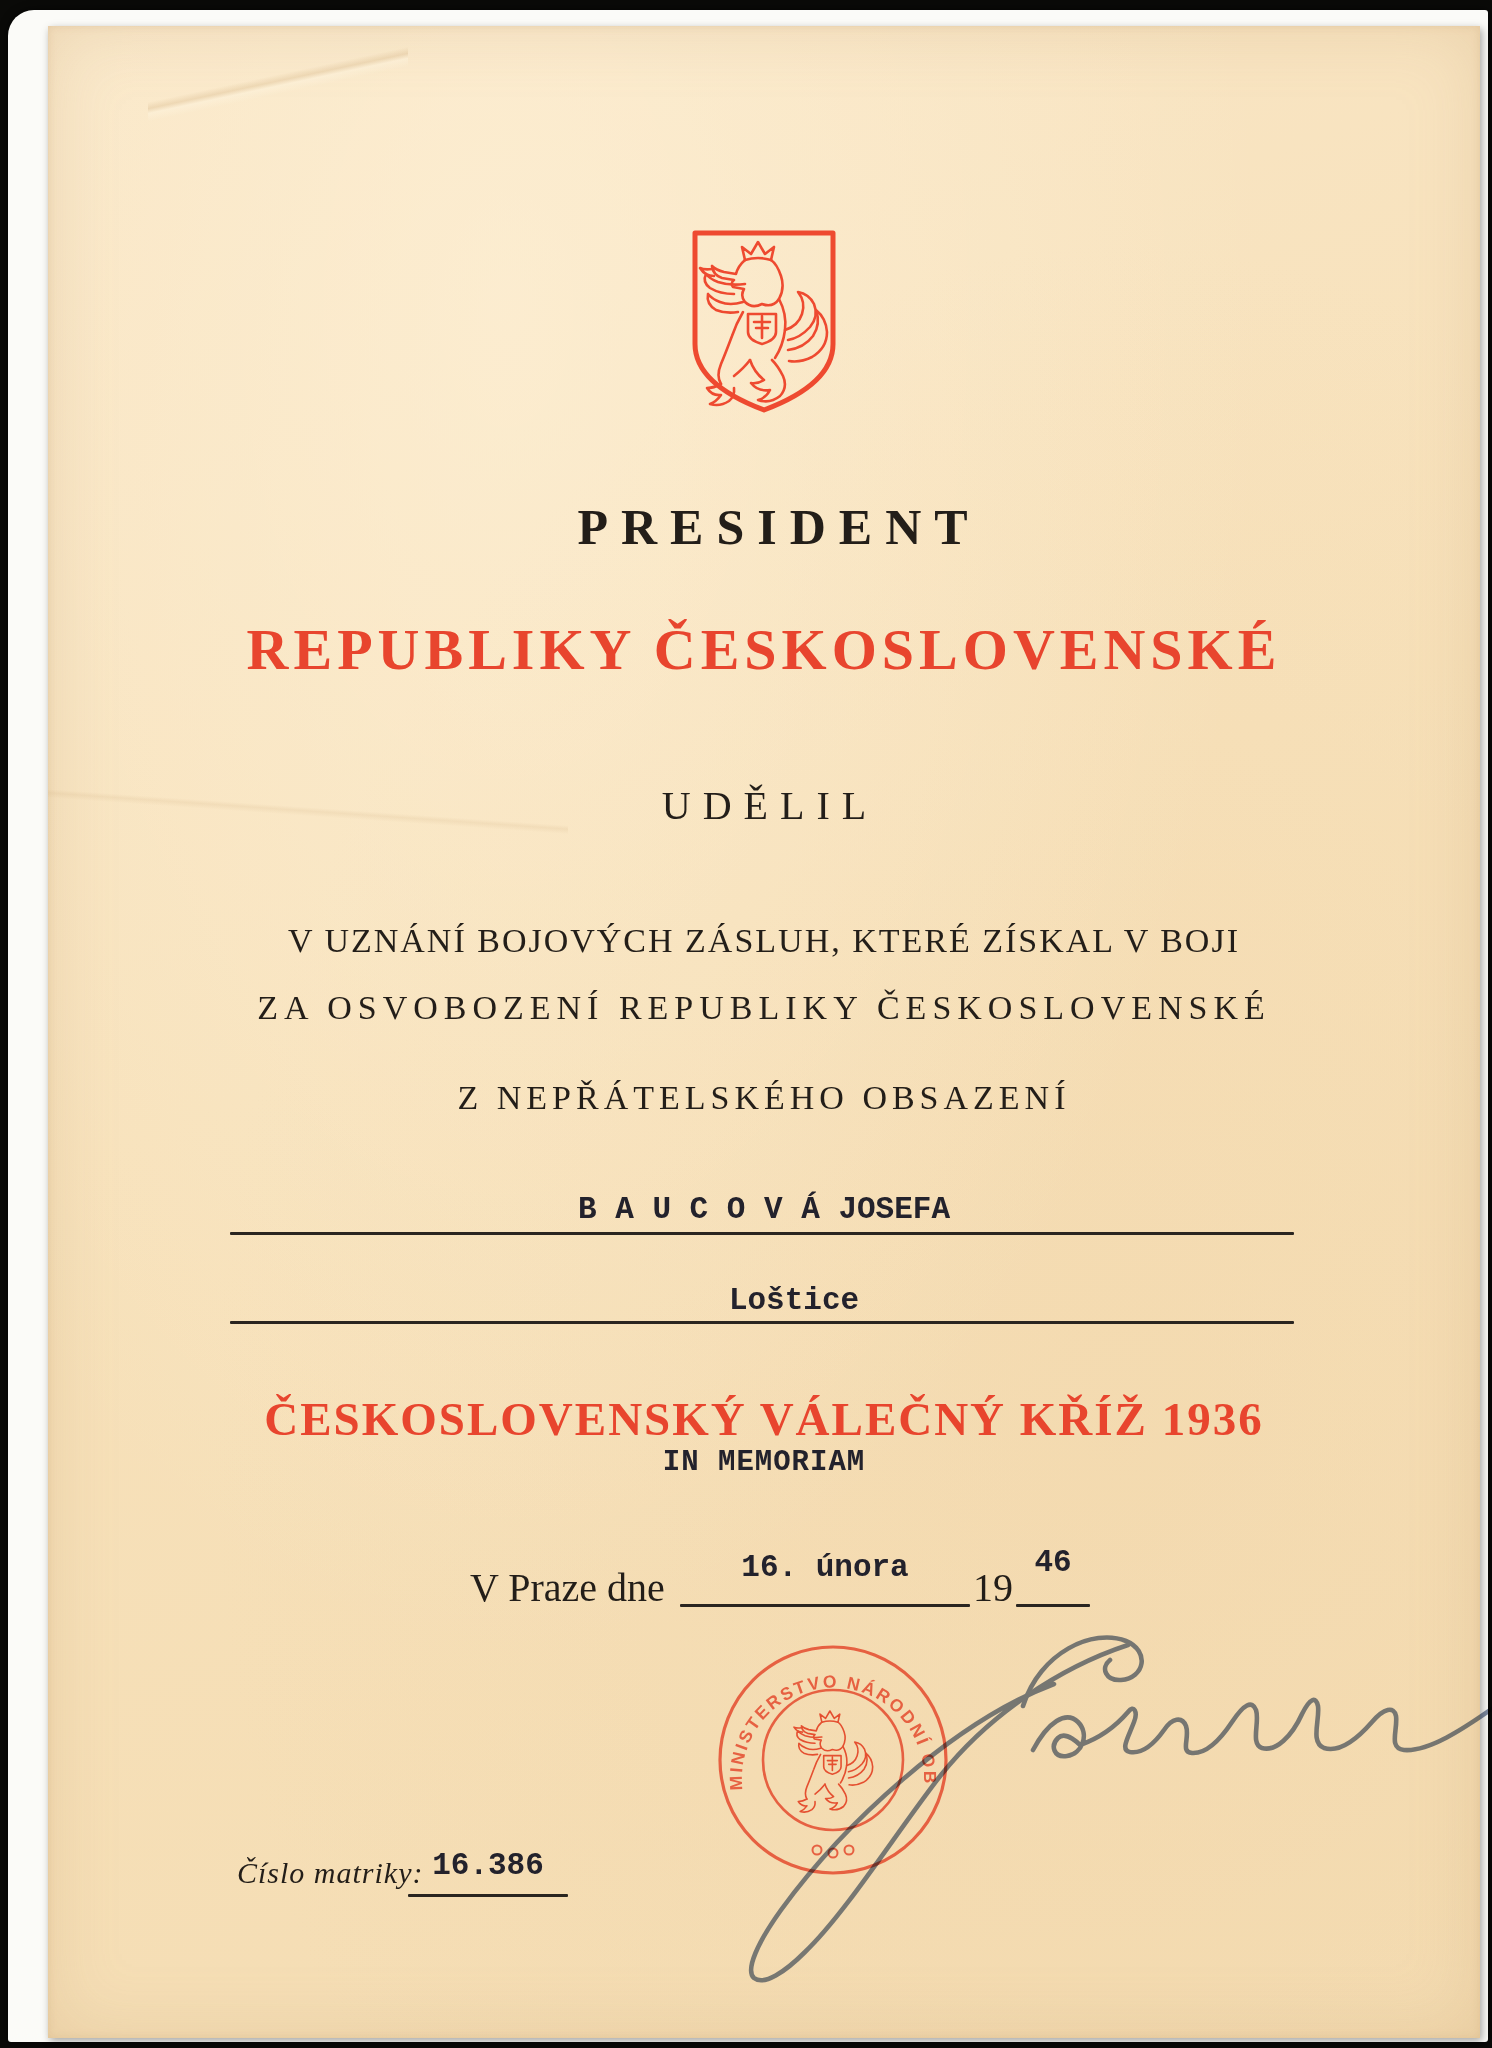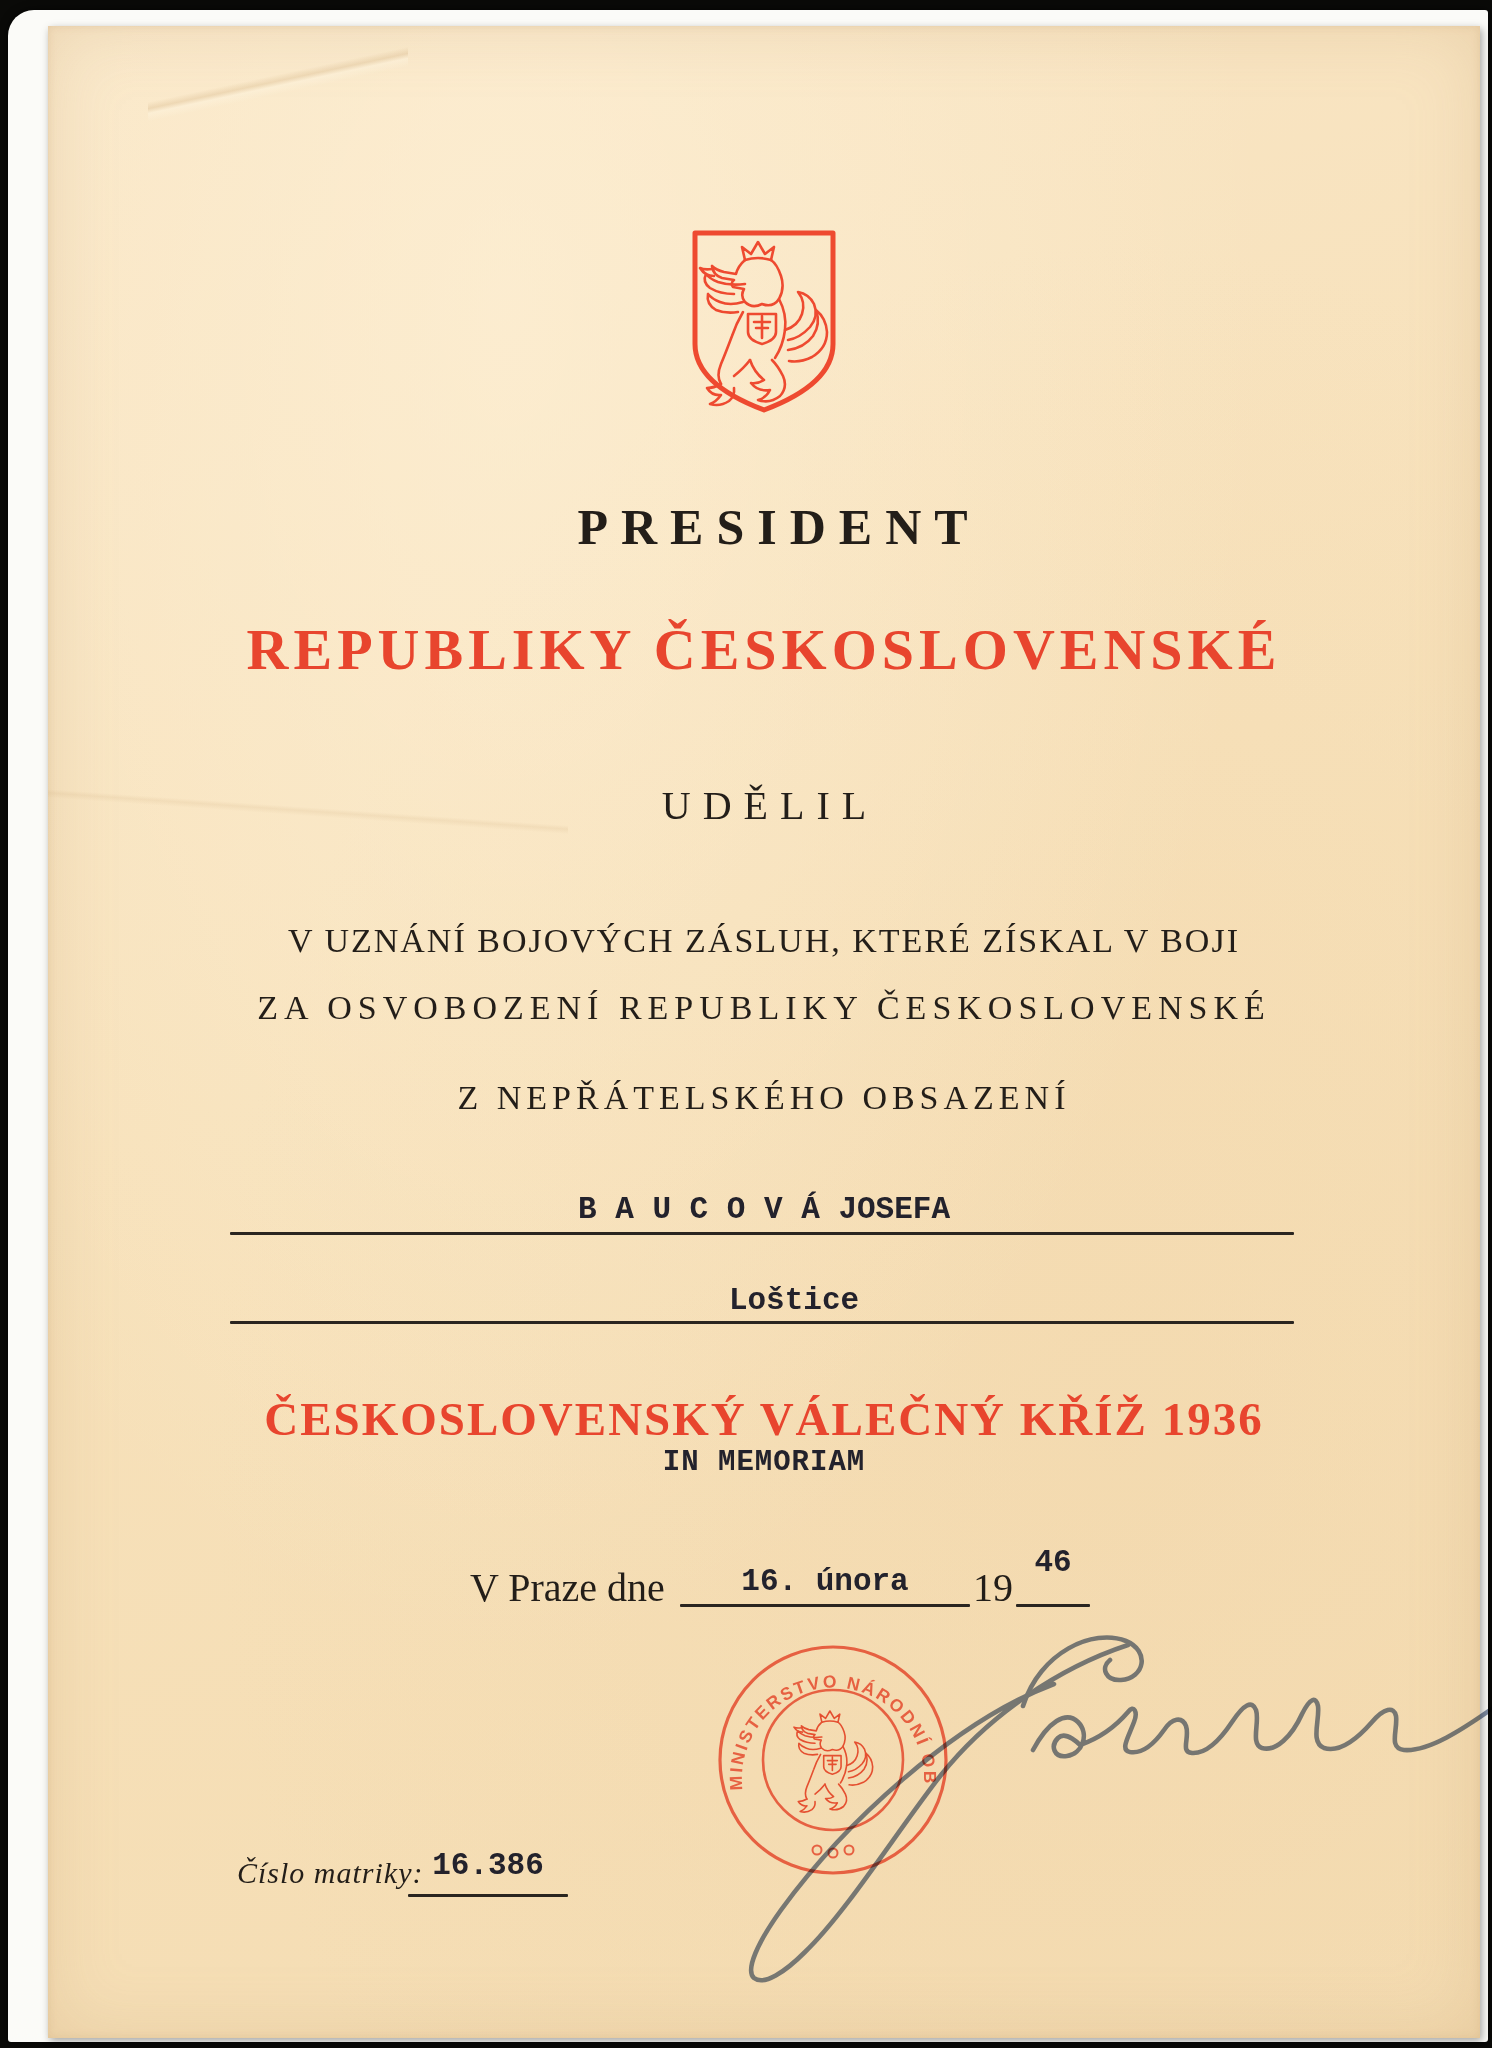--- a/index.html
+++ b/index.html
@@ -29,21 +29,21 @@
   .udelil{top:756px;font-size:40px;letter-spacing:12px;margin-left:6px;}
   .body1{top:868px;font-size:34px;letter-spacing:2px;margin-top:28px;}
   .body2{top:963px;font-size:34px;letter-spacing:6px;}
   .body3{top:1053px;font-size:34px;letter-spacing:5px;}
   .name{top:1166px;font-size:31px;}
   .place{top:1257px;font-size:31px;padding-left:30px;}
   .award{top:1366px;font-size:47px;letter-spacing:2px;font-weight:600;}
   .memoriam{top:1420px;font-size:29px;letter-spacing:1px;}
   .datelabel{position:absolute;left:422px;top:1538px;font-size:40px;color:#231e19;white-space:nowrap;}
   .year19{position:absolute;left:925px;top:1538px;font-size:40px;color:#231e19;}
-  .typeddate{position:absolute;left:632px;top:1524px;width:290px;text-align:center;font-size:31px;margin-top:14px;}
+  .typeddate{position:absolute;left:632px;top:1524px;width:290px;text-align:center;font-size:31px;}
   .year46{position:absolute;left:968px;top:1519px;width:74px;text-align:center;font-size:31px;}
   .registrylabel{position:absolute;left:189px;top:1830px;font-size:30px;font-style:italic;color:#231e19;letter-spacing:1px;white-space:nowrap;}
   .registrynum{position:absolute;left:360px;top:1822px;width:160px;text-align:center;font-size:31px;}
   .stamp{position:absolute;left:660px;top:1609px;mix-blend-mode:multiply;opacity:.9;}
   .sig{position:absolute;left:512px;top:1574px;mix-blend-mode:multiply;}
   .coat{position:absolute;left:640px;top:200px;}
 </style>
 </head>
 <body>
 

